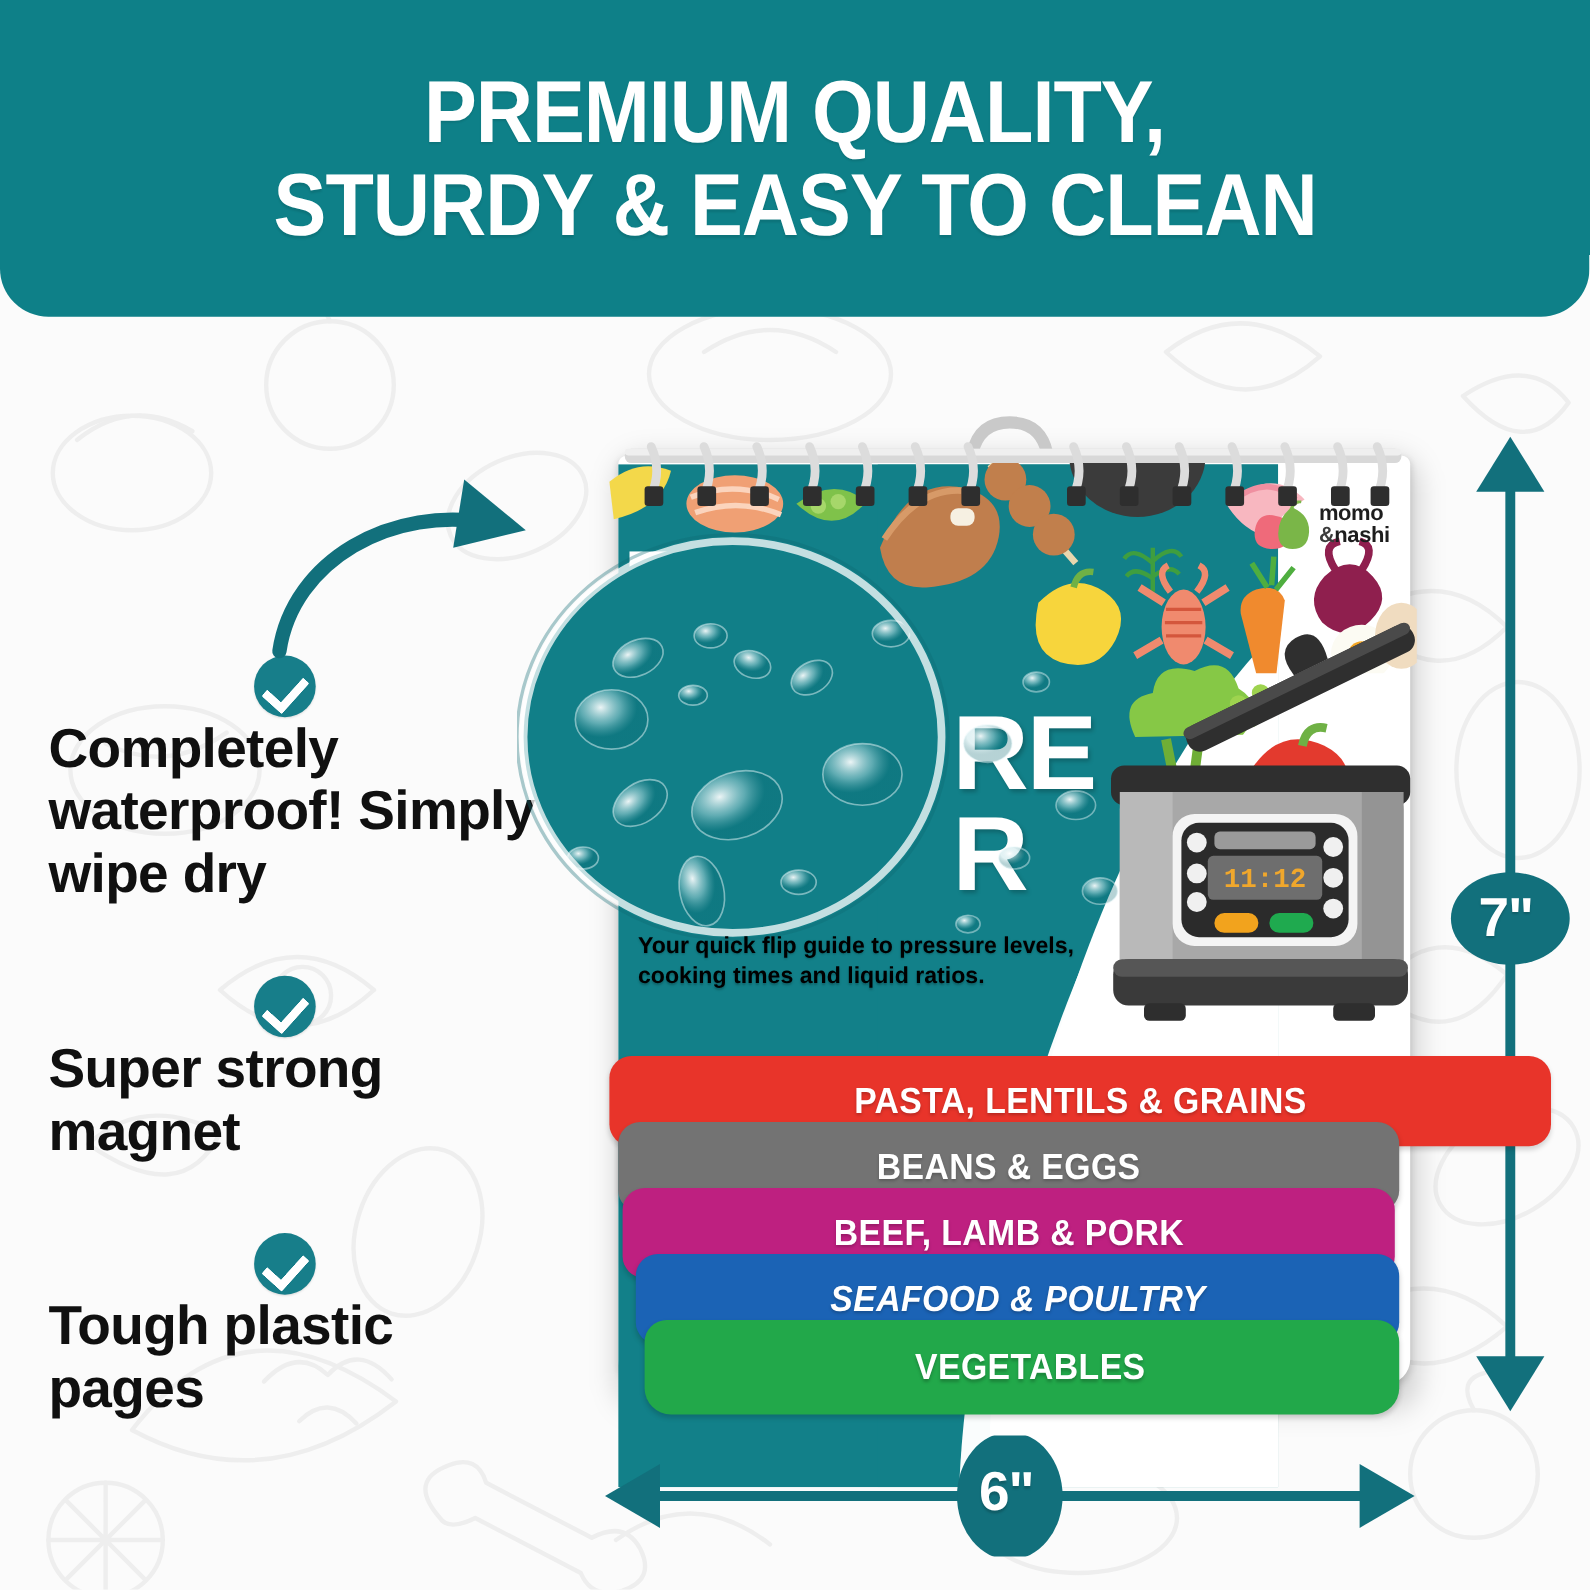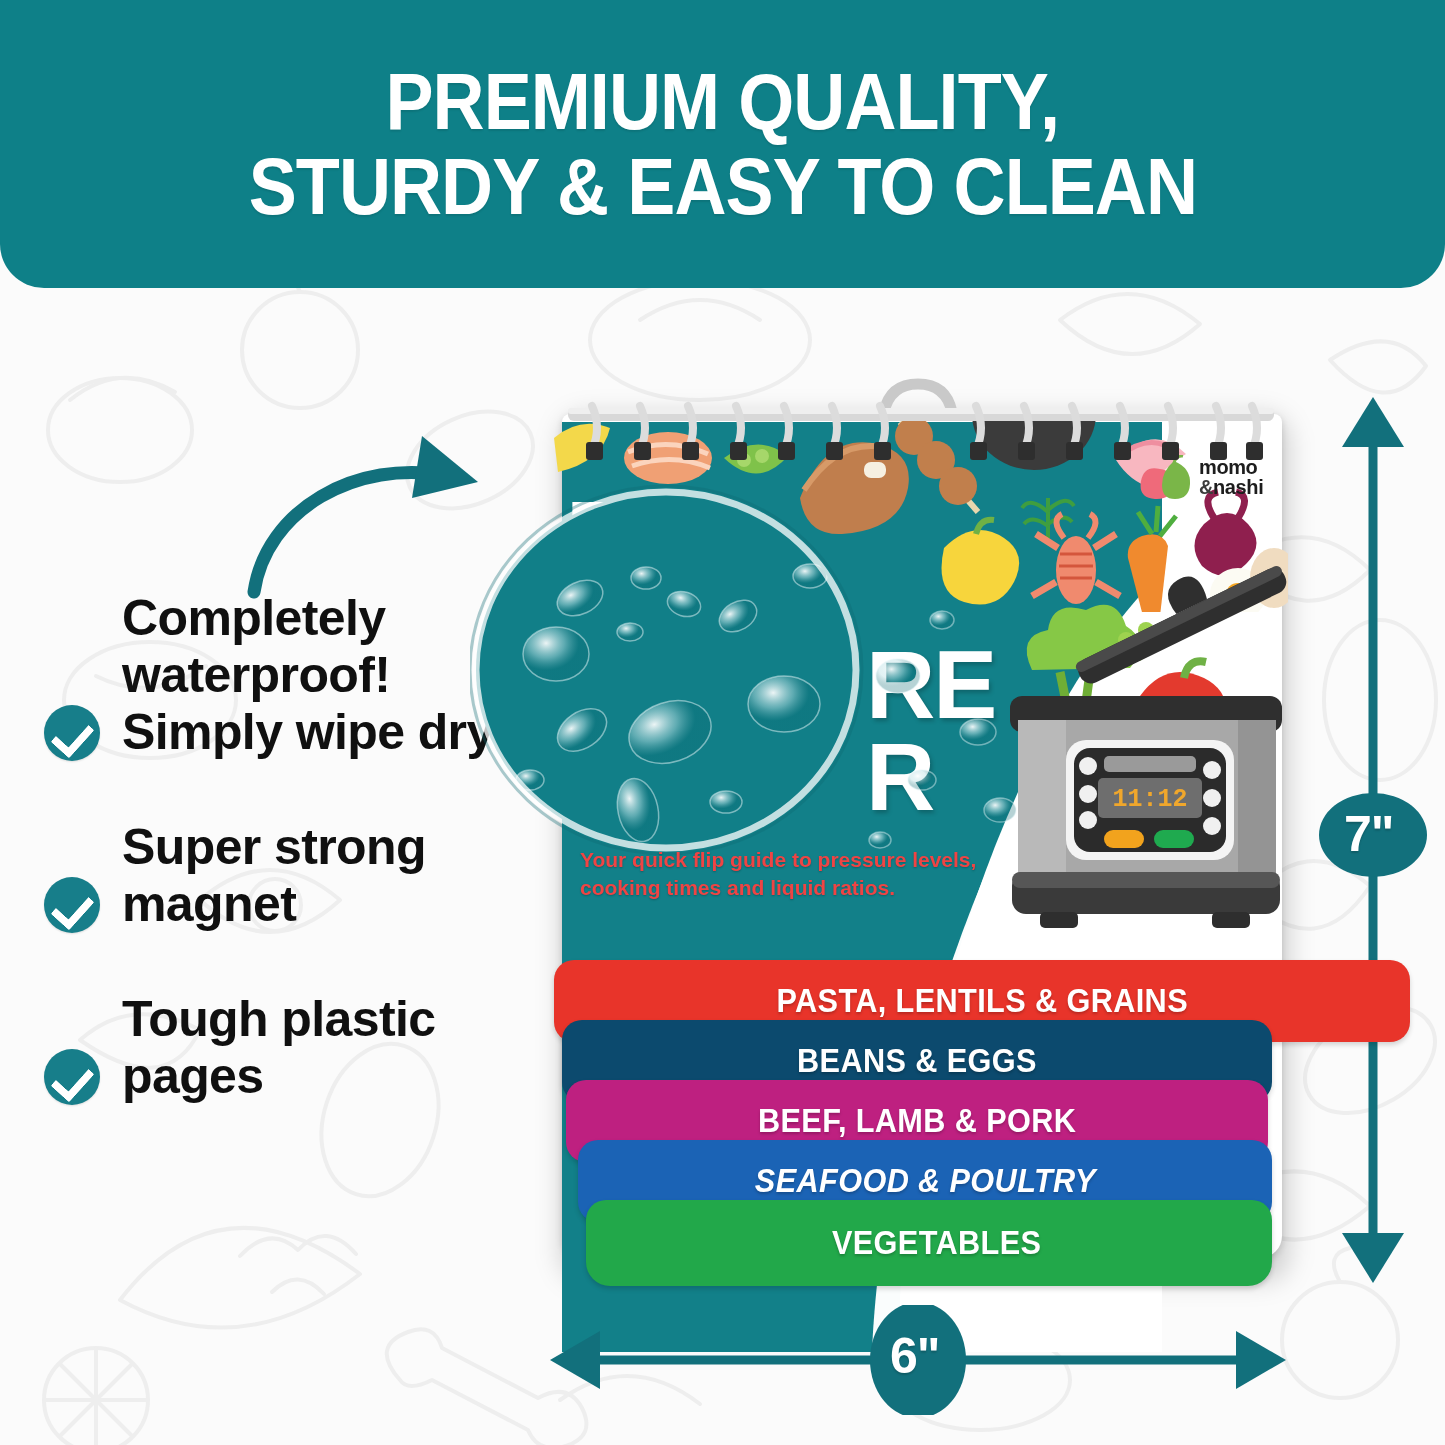--- a/index.html
+++ b/index.html
@@ -41,22 +41,23 @@
     white-space:nowrap;
     text-shadow:0 2px 2px rgba(0,0,0,.10);
   }
 
   
   #features {
     position:absolute; left:44px; top:590px;
     width:452px; z-index:6;
   }
   .feature-row {
-    display:flex; align-items:flex-end;
+    display:flex; align-items:center;
     margin-bottom:58px;
+    flex-direction:column;
   }
   .check-icon {
     flex:0 0 auto;
     width:56px; height:56px;
     border-radius:50%;
     background:#177e8a;
     margin-right:22px; margin-top:6px;
     position:relative;
     box-shadow:0 1px 2px rgba(0,0,0,.12);
   }
@@ -146,21 +147,21 @@
     font-size:96px;
     line-height:.94;
     letter-spacing:-2px;
     text-shadow:2px 3px 4px rgba(0,0,0,.22);
     z-index:8;
   }
 
   .cover-sub {
     position:absolute; left:580px; top:846px;
     width:420px;
-    color:#ef4444;
+    color:#000000;
     font-size:21px;
     font-weight:bold;
     line-height:1.32;
     z-index:10;
     text-shadow:0 1px 2px rgba(0,0,0,.25);
   }
 
   
   #cooker { position:absolute; left:998px; top:520px; width:300px; height:450px; z-index:8; }
 
@@ -513,21 +514,21 @@
       <rect x="662" y="66" width="17" height="18" rx="3"></rect>
         <rect x="698" y="66" width="17" height="18" rx="3"></rect>
     </g>
   </g>
 </svg>
 
 <div id="tabs">
   <div class="tab" style="left:6px; top:10px; width:856px; background:#e8342a;">
     <span class="tab-label">PASTA, LENTILS &amp; GRAINS</span>
   </div>
-  <div class="tab" style="left:14px; top:70px; width:710px; background:#0c4a6e;">
+  <div class="tab" style="left:14px; top:70px; width:710px; background:#737373;">
     <span class="tab-label">BEANS &amp; EGGS</span>
   </div>
   <div class="tab" style="left:18px; top:130px; width:702px; background:#be2080;">
     <span class="tab-label">BEEF, LAMB &amp; PORK</span>
   </div>
   <div class="tab" style="left:30px; top:190px; width:694px; background:#1b63b5;font-style:italic;">
     <span class="tab-label">SEAFOOD &amp; POULTRY</span>
   </div>
   <div class="tab" style="left:38px; top:250px; width:686px; height:86px; background:#22a84a; border-radius:20px 20px 24px 24px;padding-left:16px;">
     <span class="tab-label">VEGETABLES</span>

